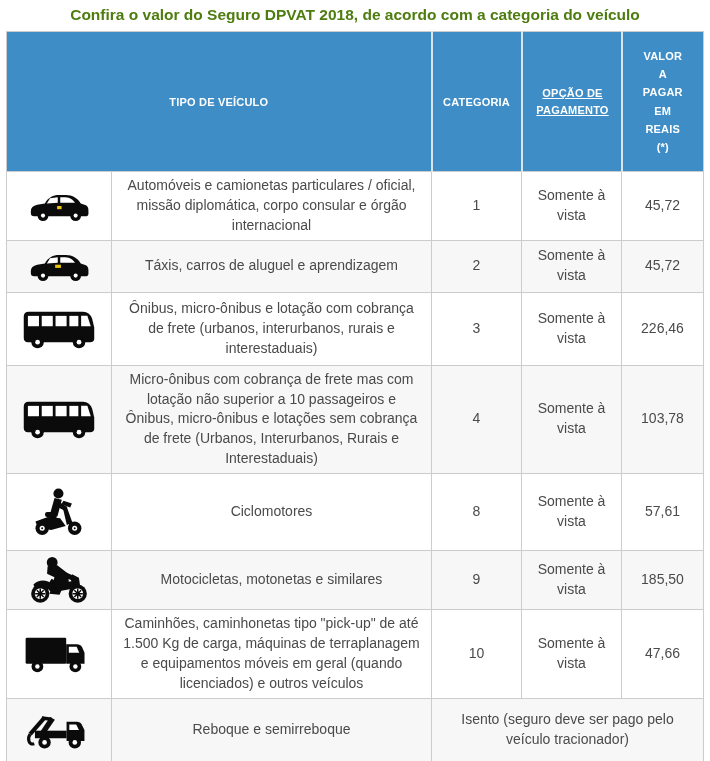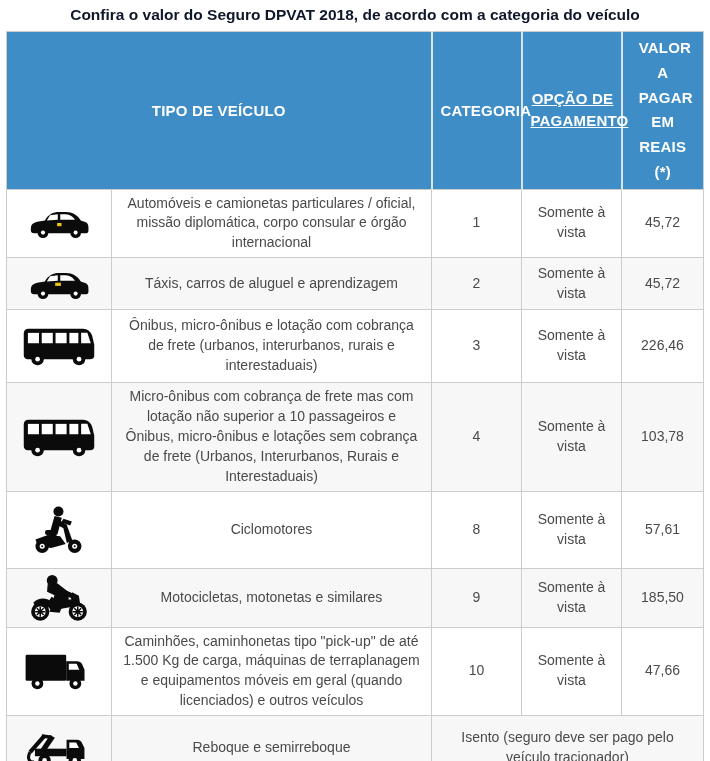--- a/index.html
+++ b/index.html
@@ -6,21 +6,21 @@
   body{
     width:710px;height:761px;overflow:hidden;
     font-family:"Liberation Sans","DejaVu Sans",sans-serif;
     -webkit-font-smoothing:antialiased;
   }
   .page-title{
     margin:6px 0 7px 0;
     text-align:center;
     font-size:15.5px;
     font-weight:bold;
-    color:#0f172a;
+    color:#4d7c0f;
   }
   table.dpvat{
     border-collapse:collapse;
     table-layout:fixed;
     margin:0 auto;
     width:697px;
     border:1px solid #cccccc;
   }
   table.dpvat td{
     border:1px solid #cccccc;
@@ -28,21 +28,21 @@
     vertical-align:middle;
     color:#4a4a4a;
     font-size:14px;
     line-height:1.42;
     padding:4px 10px;
     overflow:hidden;
   }
   thead th{
     background:#3e8dc6;
     color:#ffffff;
-    font-size:15px;
+    font-size:11px;
     font-weight:bold;
     text-align:center;
     vertical-align:middle;
     border-bottom:1px solid #cccccc;
     padding:4px 8px;
     letter-spacing:.2px;
   }
   thead th + th{border-left:2px solid #d9e4ec;}
   thead tr{height:140px;}
   .valor-head-inner{width:48px;margin:0 auto;line-height:1.65;}

